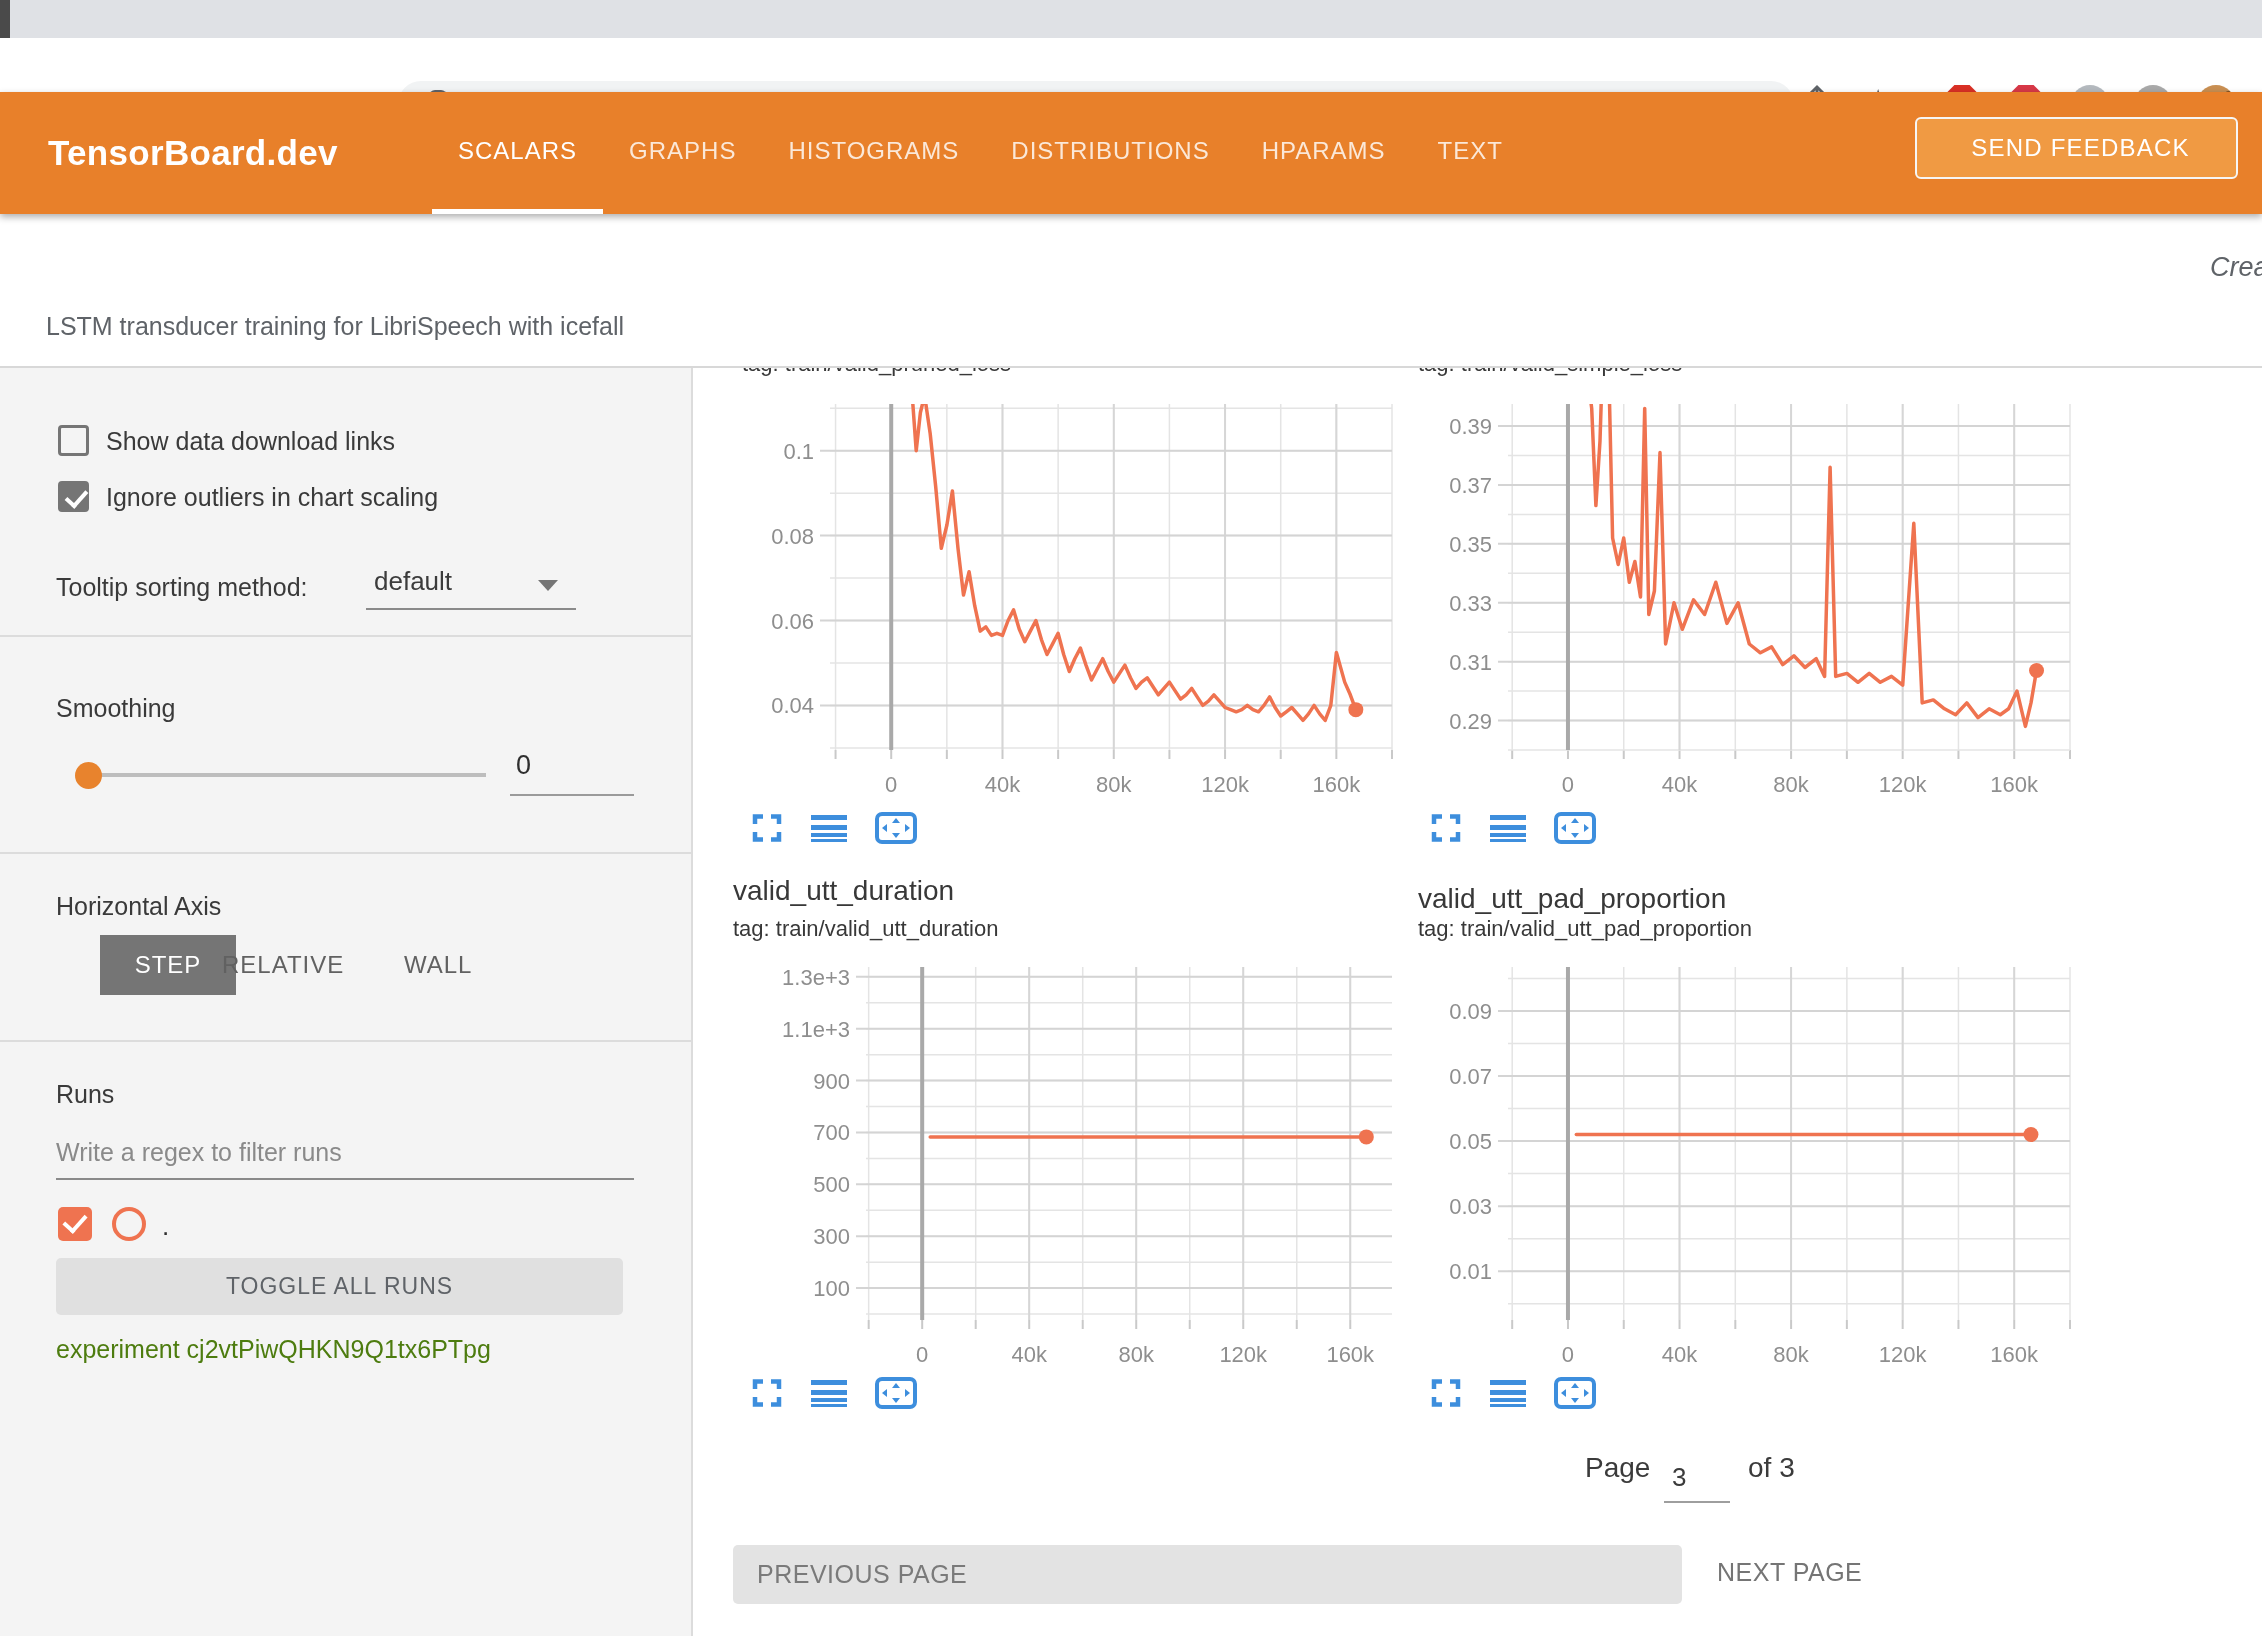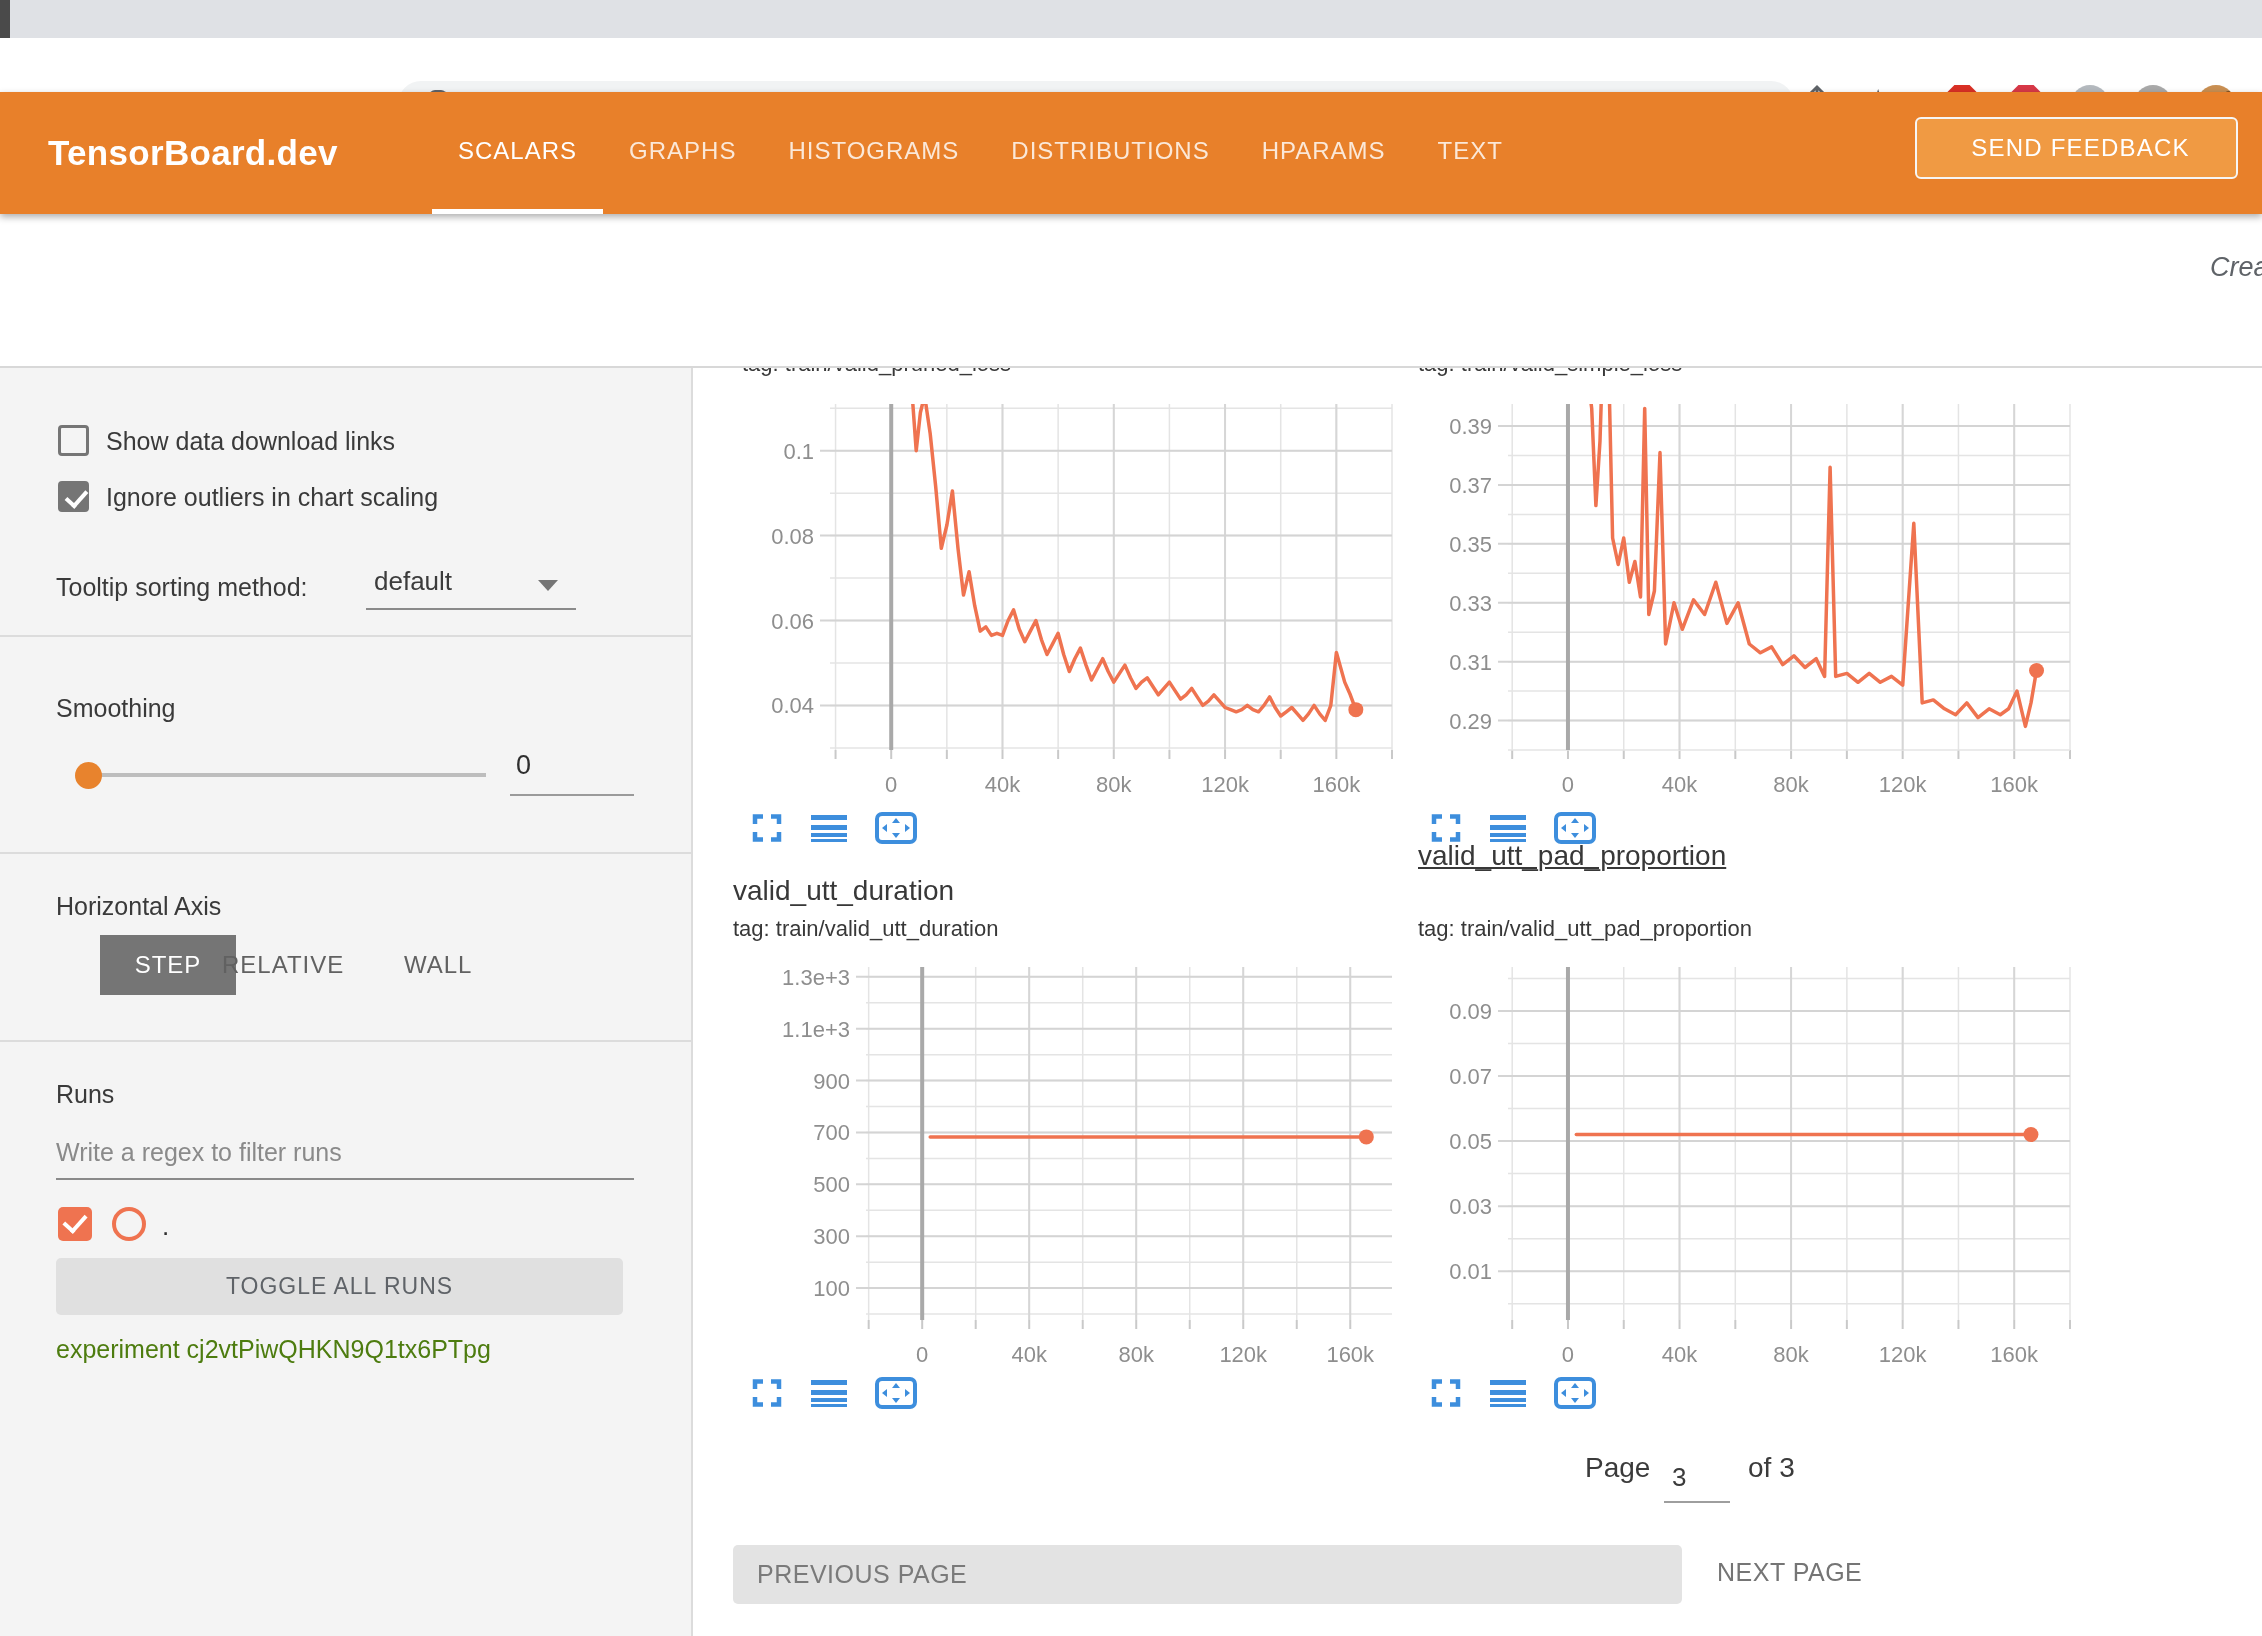--- a/index.html
+++ b/index.html
@@ -152,20 +152,21 @@
         <div class="tab">GRAPHS</div>
         <div class="tab">HISTOGRAMS</div>
         <div class="tab">DISTRIBUTIONS</div>
         <div class="tab">HPARAMS</div>
         <div class="tab">TEXT</div>
       </div>
     <div class="abs feedback" style="top:25px;padding-left:8px;">SEND FEEDBACK</div>
   </div>
 
   <div class="abs created">Crea</div>
+  <div class="abs exp-title">LSTM transducer training for LibriSpeech with icefall</div>
   <div class="abs page-divider"></div>
 
   <div class="abs sidebar">
     <div class="cb" style="left:58px; top:57px;"></div>
     <div class="abs sb-label" style="left:106px; top:59px;">Show data download links</div>
 
     <div class="cb checked" style="left:58px; top:113px;"></div>
     <div class="abs sb-label" style="left:106px; top:115px;">Ignore outliers in chart scaling</div>
 
     <div class="abs sb-label" style="left:56px; top:205px;">Tooltip sorting method:</div>
@@ -328,21 +329,21 @@
         <text x="-16" y="265.65957446808517" text-anchor="end" font-size="22" fill="#8e8e8e">0.31</text>
         <line x1="-10" y1="316.55319148936184" x2="562" y2="316.55319148936184" stroke="#d4d4d4" stroke-width="2"></line>
         <text x="-16" y="324.55319148936184" text-anchor="end" font-size="22" fill="#8e8e8e">0.29</text>
         <line x1="59.96526054590571" y1="0" x2="59.96526054590571" y2="346" stroke="#a9a9a9" stroke-width="4"></line>
         <polyline points="76.7,-51.5 83.7,4.4 87.9,101.6 92.0,36.8 94.8,-51.5 100.4,-51.5 104.6,134.0 110.2,160.5 115.7,134.0 121.3,178.2 126.9,157.5 132.5,192.9 136.7,4.4 140.8,210.5 146.4,187.0 152.0,48.6 157.6,240.0 166.0,198.8 174.3,225.3 185.5,195.8 196.6,210.5 207.8,178.2 218.9,219.4 230.1,198.8 241.3,240.0 252.4,248.8 263.6,242.9 274.7,260.6 285.9,251.8 297.0,263.5 308.2,254.7 316.6,272.4 322.1,63.3 327.7,272.4 338.9,269.4 350.0,278.3 361.2,269.4 372.3,278.3 383.5,272.4 394.7,281.2 405.8,119.3 414.2,298.9 425.3,295.9 436.5,304.8 447.6,310.7 458.8,298.9 470.0,313.6 481.1,304.8 492.3,310.7 500.6,304.8 509.0,287.1 517.4,322.4 523.0,298.9 528.5,266.5" fill="none" stroke="#ef7350" stroke-width="3.5" stroke-linejoin="round" stroke-linecap="round" clip-path="url(#clip1)"></polyline>
         <circle cx="528.531017369727" cy="266.4936170212767" r="7.5" fill="#ef7350"></circle>
       </svg></div>
 
   <div class="abs chart-title" style="left:733px; top:875px;">valid_utt_duration</div>
   <div class="abs chart-tag" style="left:733px; top:916px;">tag: train/valid_utt_duration</div>
-  <div class="abs chart-title" style="left:1418px; top:840px;text-decoration:underline;">valid_utt_pad_proportion</div>
+  <div class="abs chart-title" style="left:1418px; top:883px;">valid_utt_pad_proportion</div>
   <div class="abs chart-tag" style="left:1418px; top:916px;">tag: train/valid_utt_pad_proportion</div>
 
   <div class="abs chart-plot" style="left:866px; top:967px;"><svg width="526" height="413">
         <defs>
           <clipPath id="clip2">
             <rect x="0" y="0" width="526" height="353"></rect>
           </clipPath>
         </defs>
         <line x1="2.675483214649034" y1="0" x2="2.675483214649034" y2="353" stroke="#e4e4e4" stroke-width="1.5"></line>
         <line x1="2.675483214649034" y1="353" x2="2.675483214649034" y2="362" stroke="#c9c9c9" stroke-width="2"></line>

